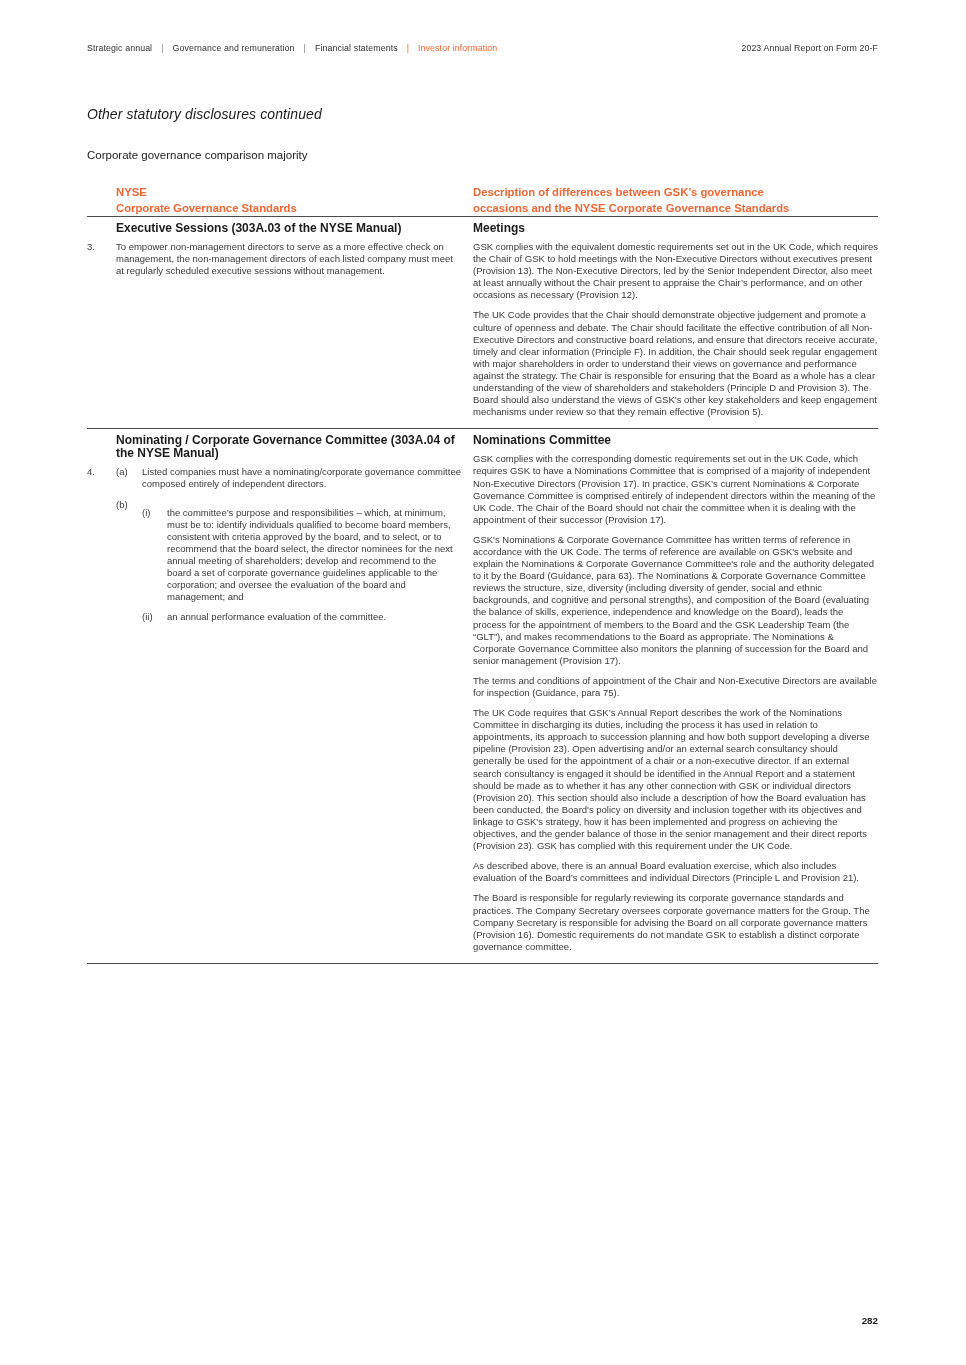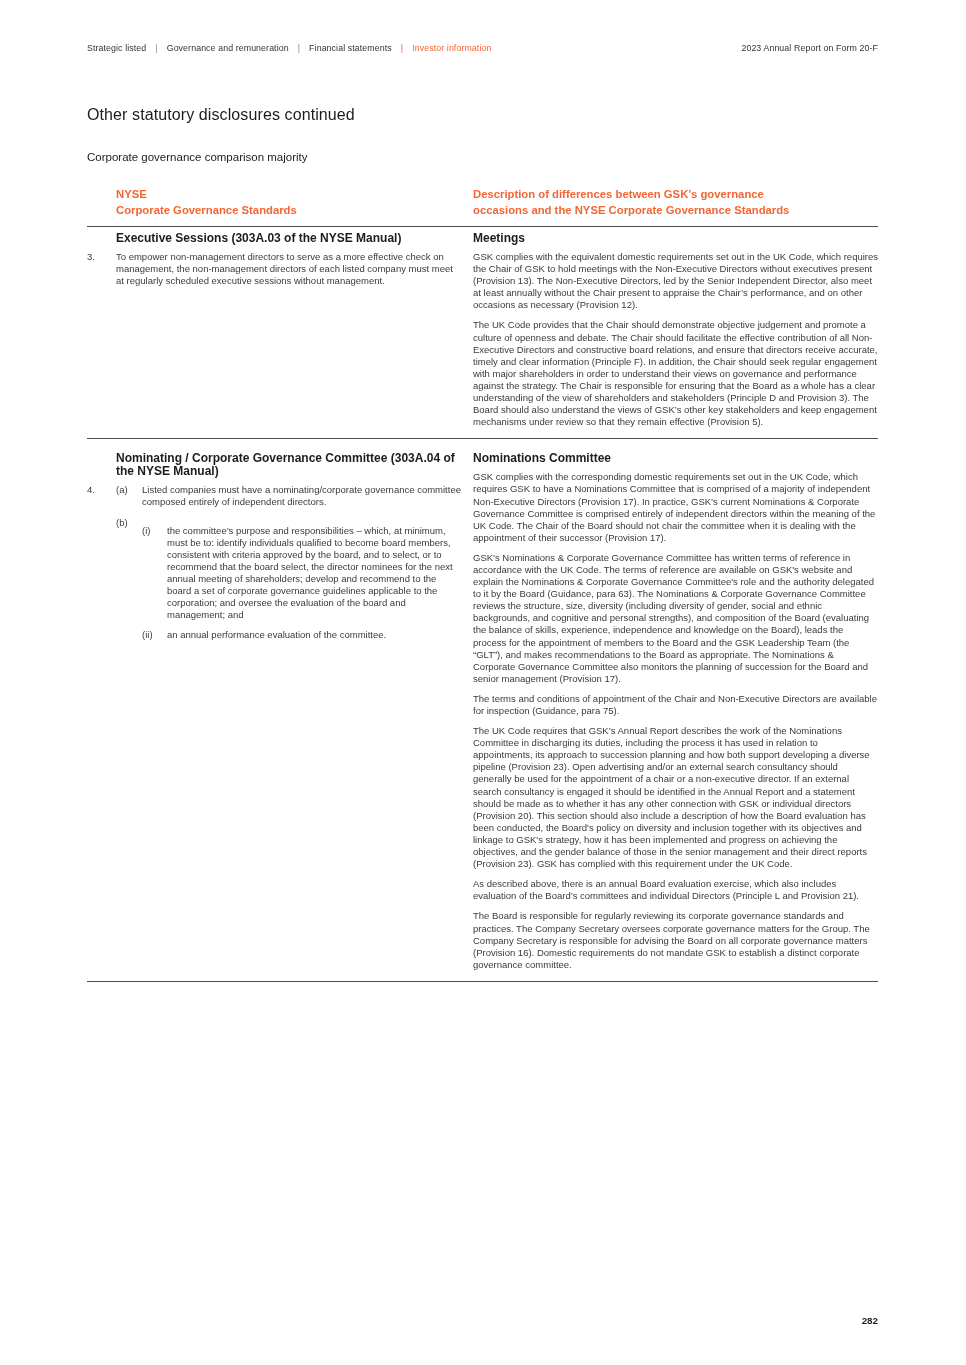--- a/index.html
+++ b/index.html
@@ -34,53 +34,53 @@
   }
   .nav-left{display:flex;align-items:baseline;}
   .nav-item{white-space:nowrap;}
   .nav-item.active{color:var(--accent);}
   .nav-sep{color:#8a8a8a;margin:0 9px;font-size:8.8px;}
   .nav-sep.active-sep{color:var(--accent);}
   .nav-report{color:#333;white-space:nowrap;}
   
   .page-title{
     margin-top:53px;
-    font-size:16px;
+    font-size:14px;
     font-weight:500;
     color:var(--ink);
     letter-spacing:.1px;
+    font-style:italic;
   }
   .page-subtitle{
     margin-top:27px;
     font-size:11.5px;
     font-weight:500;
     color:var(--ink);
   }
   
   .ctable{margin-top:24px;width:791px;}
   .thead{
     display:flex;
     padding-left:29px;
-    padding-bottom:8px;
     border-bottom:1.5px solid var(--rule-dark);
   }
   .th{
     color:var(--accent);
     font-weight:700;
     font-size:11.3px;
     line-height:15.5px;
   }
   .th-left{width:345px;margin-right:12px;}
   .th-right{width:405px;}
   .section{
     display:flex;
     padding:5px 0 10px 0;
     border-bottom:1px solid var(--rule-dark);
   }
-  .section:last-child{border-bottom:1.5px solid var(--rule-dark);margin-top:8px;}
+  .section:last-child{border-bottom:1.5px solid var(--rule-dark);}
   .cell-left{
     width:374px;
     margin-right:12px;
     padding-left:29px;
   }
   .cell-right{width:405px;}
   .sec-heading{
     font-weight:700;
     font-size:12px;
     line-height:13px;
@@ -118,21 +118,21 @@
     color:var(--ink);
   }
 </style>
 </head>
 <body>
 
 <div class="page">
 
   <div class="nav">
     <div class="nav-left">
-      <span class="nav-item">Strategic listed</span>
+      <span class="nav-item">Strategic annual</span>
       <span class="nav-sep">|</span>
       <span class="nav-item">Governance and remuneration</span>
       <span class="nav-sep">|</span>
       <span class="nav-item">Financial statements</span>
       <span class="nav-sep active-sep">|</span>
       <span class="nav-item active">Investor information</span>
     </div>
     <div class="nav-report">2023 Annual Report on Form 20-F</div>
   </div>
 

